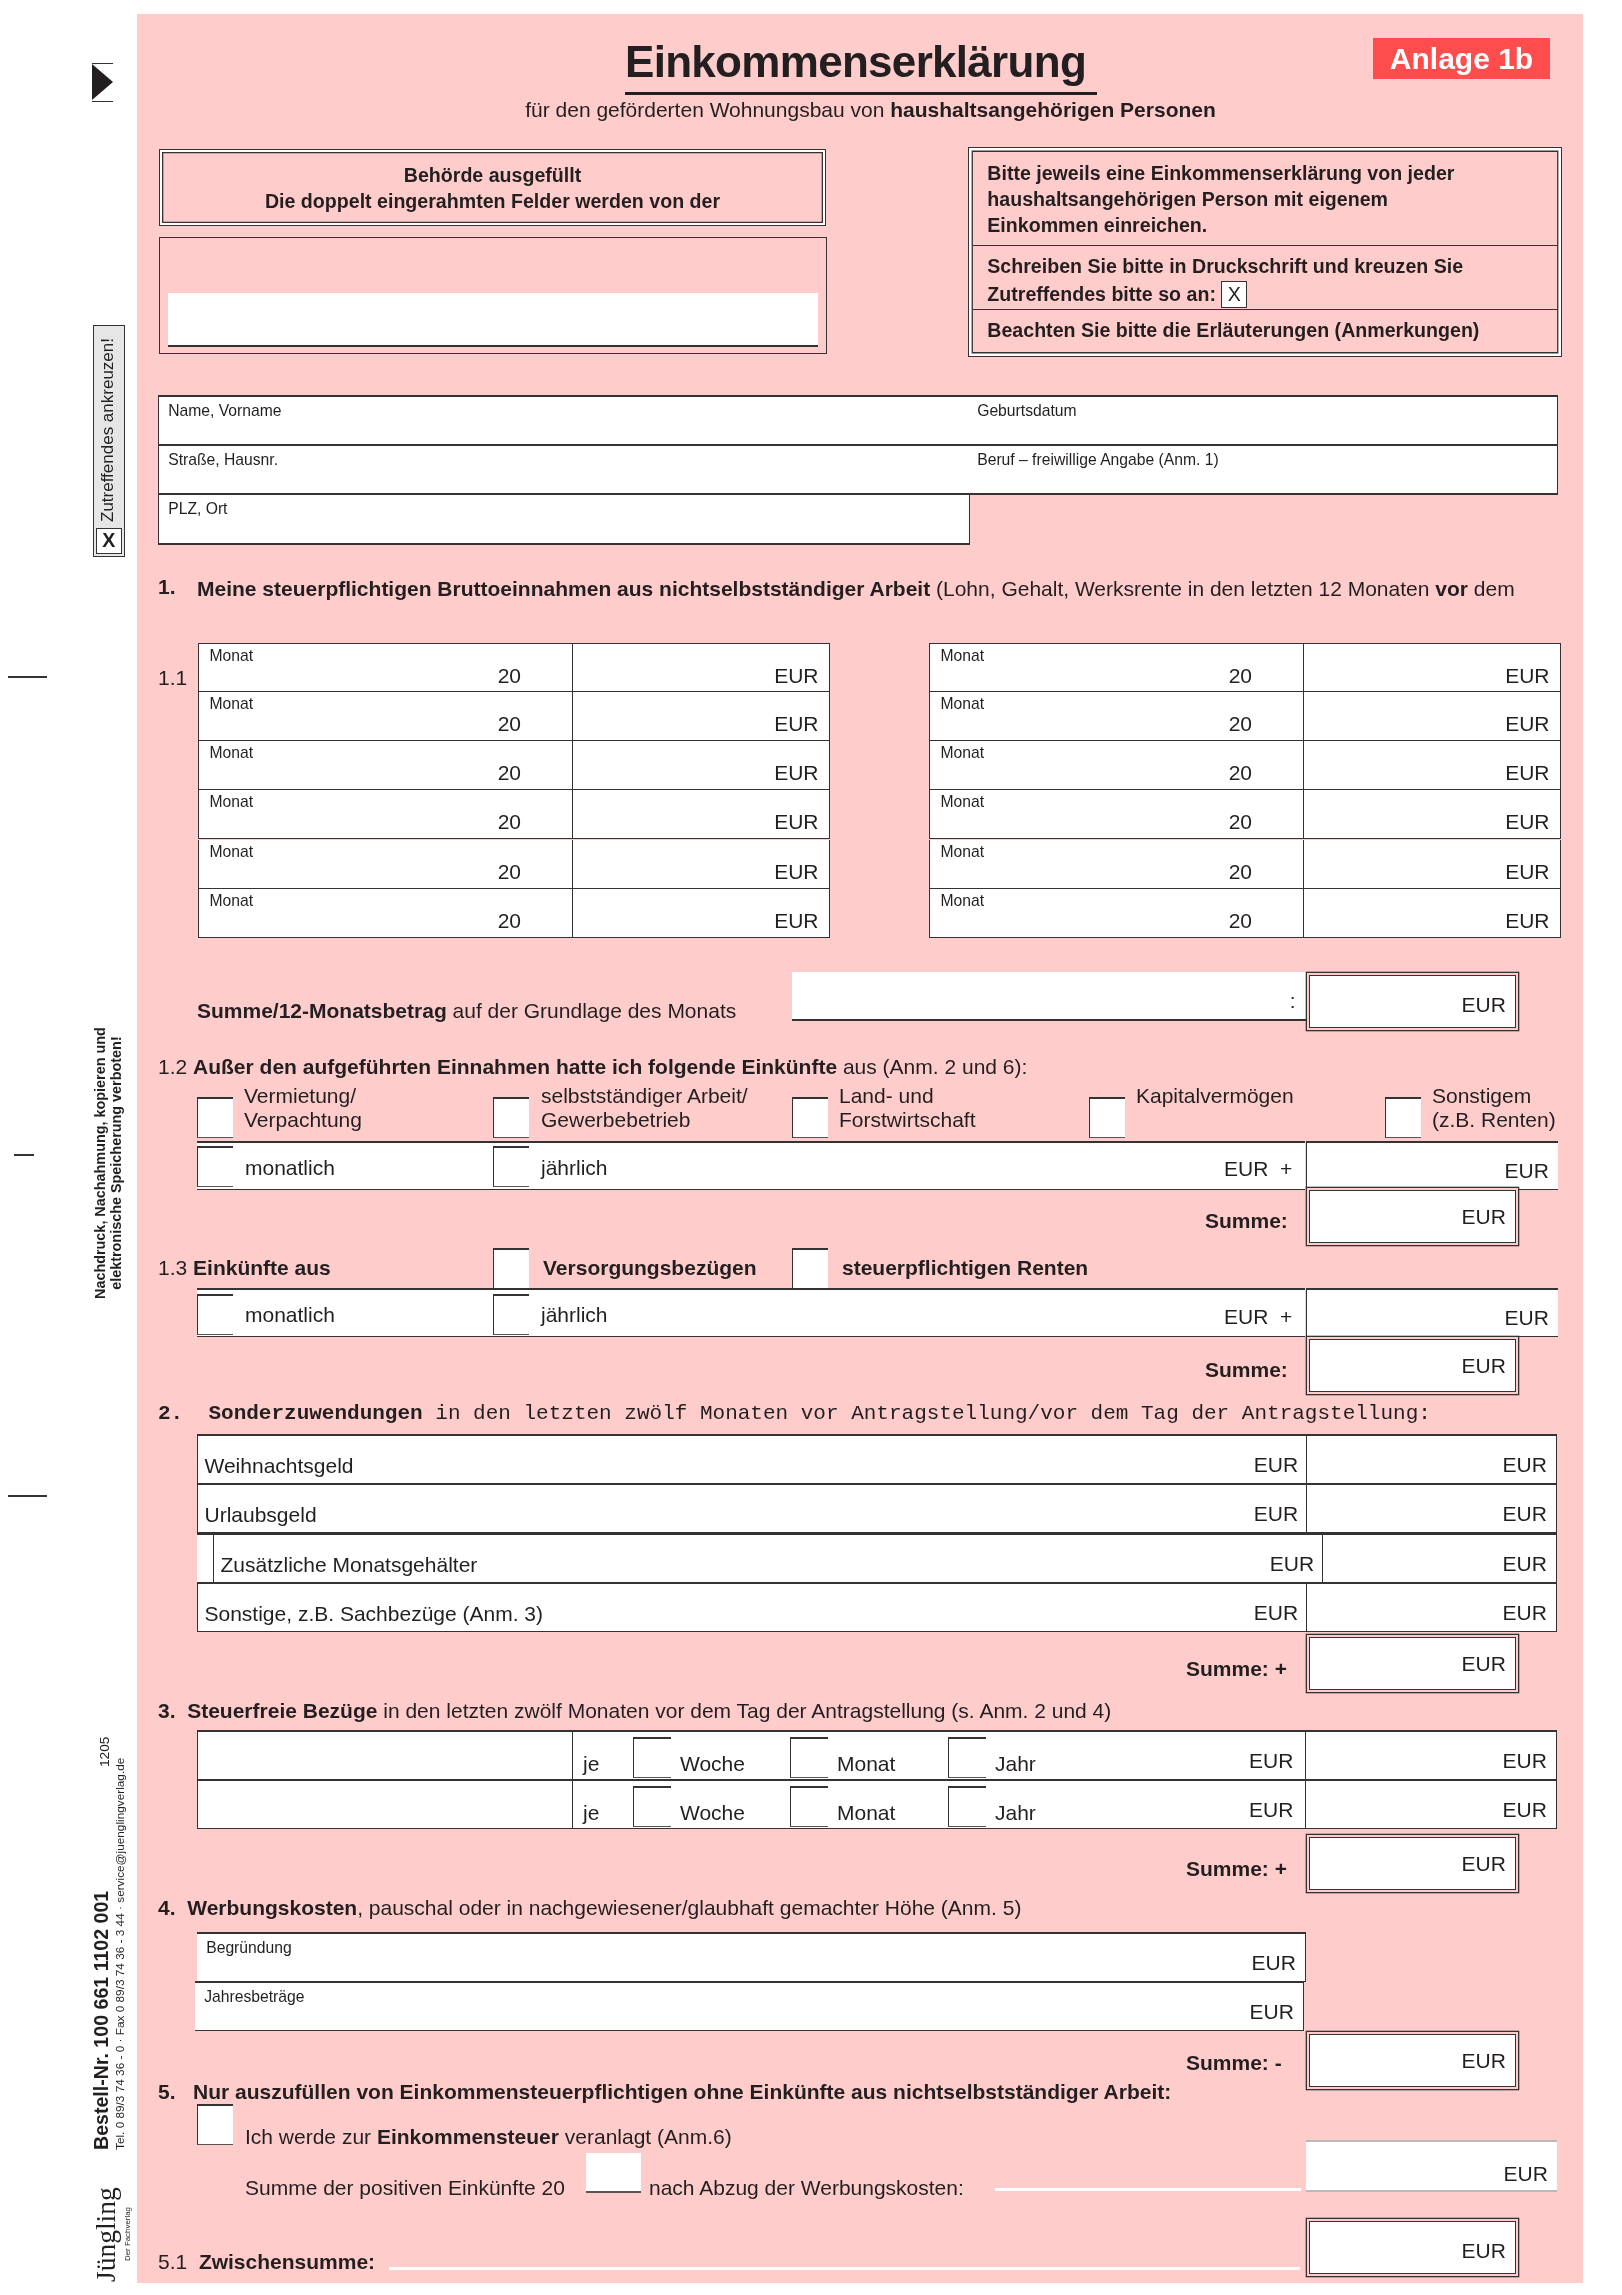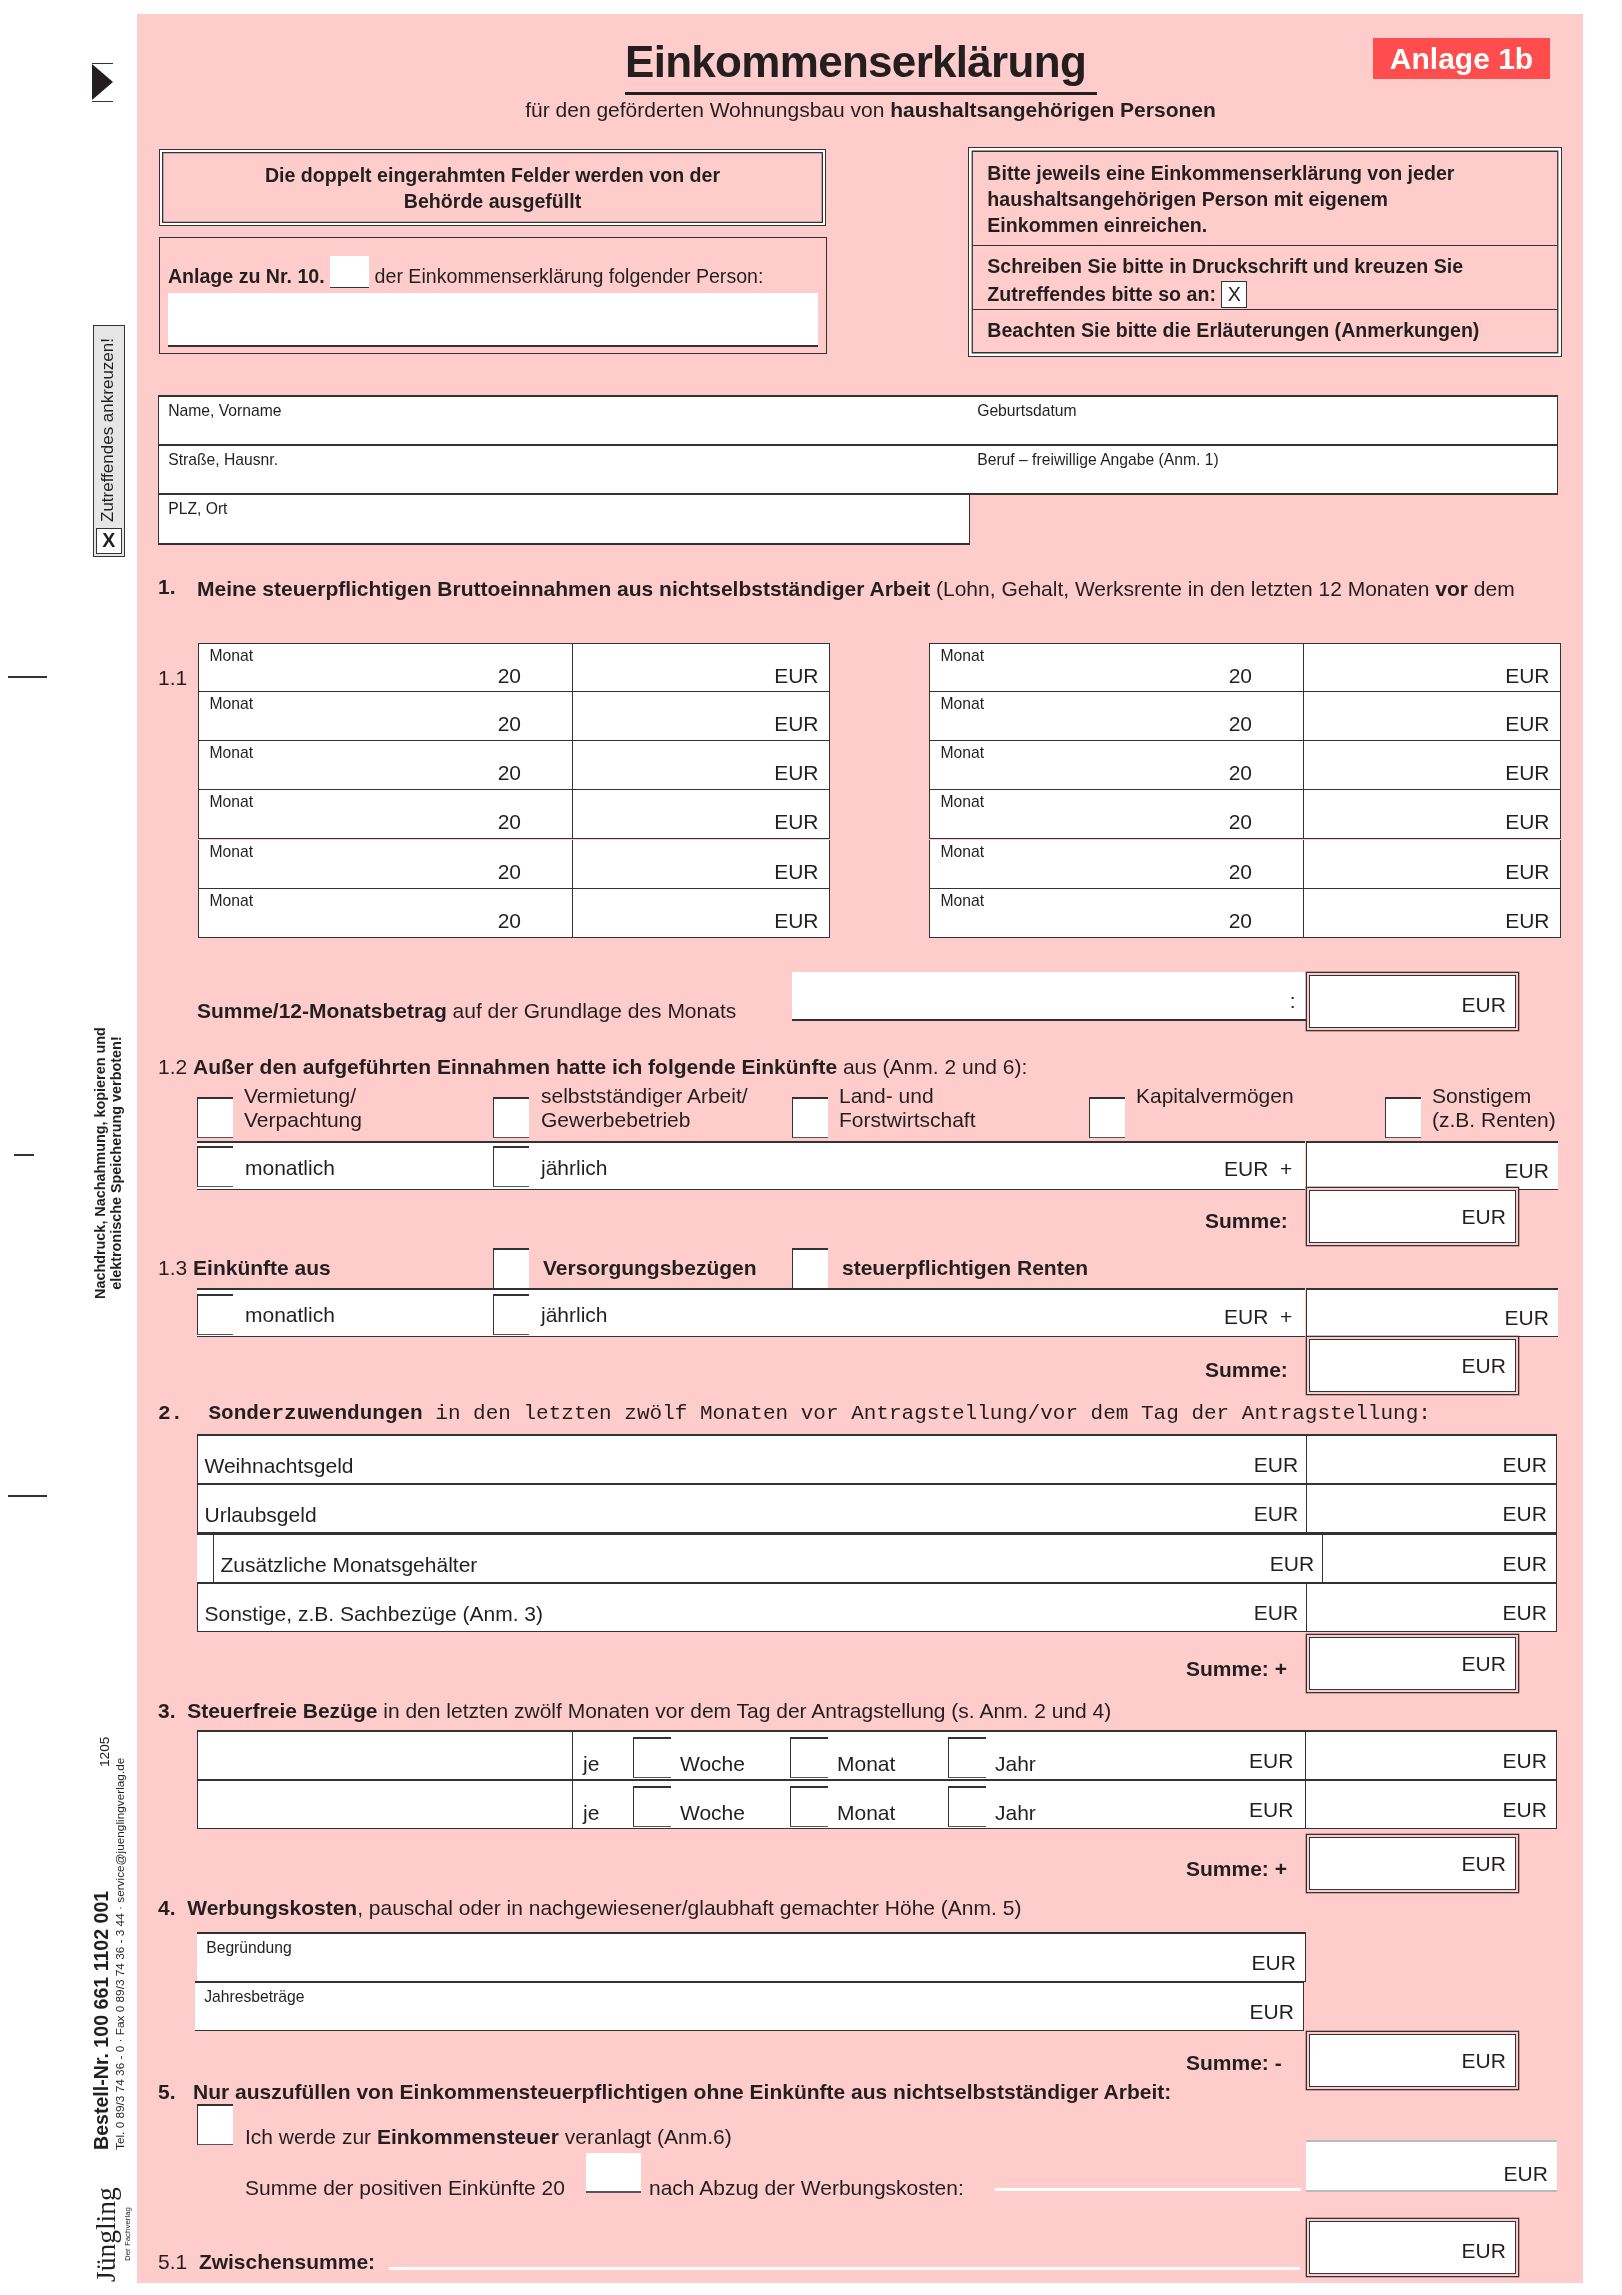--- a/index.html
+++ b/index.html
@@ -51,30 +51,25 @@
 
 <div class="abs b" style="left:625px;top:37px;font-size:44px;letter-spacing:-0.7px;">Einkommenserklärung</div>
 <div class="abs" style="left:625px;top:92px;width:472px;height:3.3px;background:#231f20;"></div>
 <div class="abs b" style="left:1373px;top:38px;width:177px;height:41px;background:#ff4d4d;color:#fff;font-size:30px;text-align:center;line-height:41px;">Anlage 1b</div>
 <div class="abs t32" style="left:0;width:1623px;top:98px;text-align:center;padding-left:118px;box-sizing:border-box;">
   <span>für den geförderten Wohnungsbau von </span><span class="b">haushaltsangehörigen Personen</span>
 </div>
 
 <div class="abs dbl" style="left:159px;top:149px;width:665px;height:75px;">
   <div class="abs b t30" style="left:0;right:0;top:11.8px;text-align:center;line-height:26px;">
+    <div>Behörde ausgefüllt</div>
     <div>Die doppelt eingerahmten Felder werden von der</div>
-    <div>Behörde ausgefüllt</div>
   </div>
 </div>
 <div class="abs sgl" style="left:159px;top:237px;width:666px;height:115px;">
-  <div class="abs t30" style="left:7.9px;top:18.3px;white-space:nowrap;">
-    <span class="b">Anlage zu Nr. 10.</span>
-    <span class="w" style="display:inline-block;width:39px;height:31px;border-bottom:1.3px solid #333;vertical-align:bottom;"></span>
-    <span>der Einkommenserklärung folgender Person:</span>
-  </div>
   <div class="abs w" style="left:7.9px;top:55px;width:650px;height:52px;border-bottom:2px solid #333;"></div>
 </div>
 
 <div class="abs" style="left:968px;top:147px;width:592px;height:208px;border:1.3px solid #333;box-shadow:inset 0 0 0 2.6px #fff,inset 0 0 0 3.9px #333;">
   <div class="abs b t30" style="left:18.3px;top:11.8px;line-height:26px;">
     <div>Bitte jeweils eine Einkommenserklärung von jeder</div>
     <div>haushaltsangehörigen Person mit eigenem</div>
     <div>Einkommen einreichen.</div>
   </div>
   <div class="abs" style="left:3.9px;right:3.9px;top:97px;height:1.3px;background:#333;"></div>

